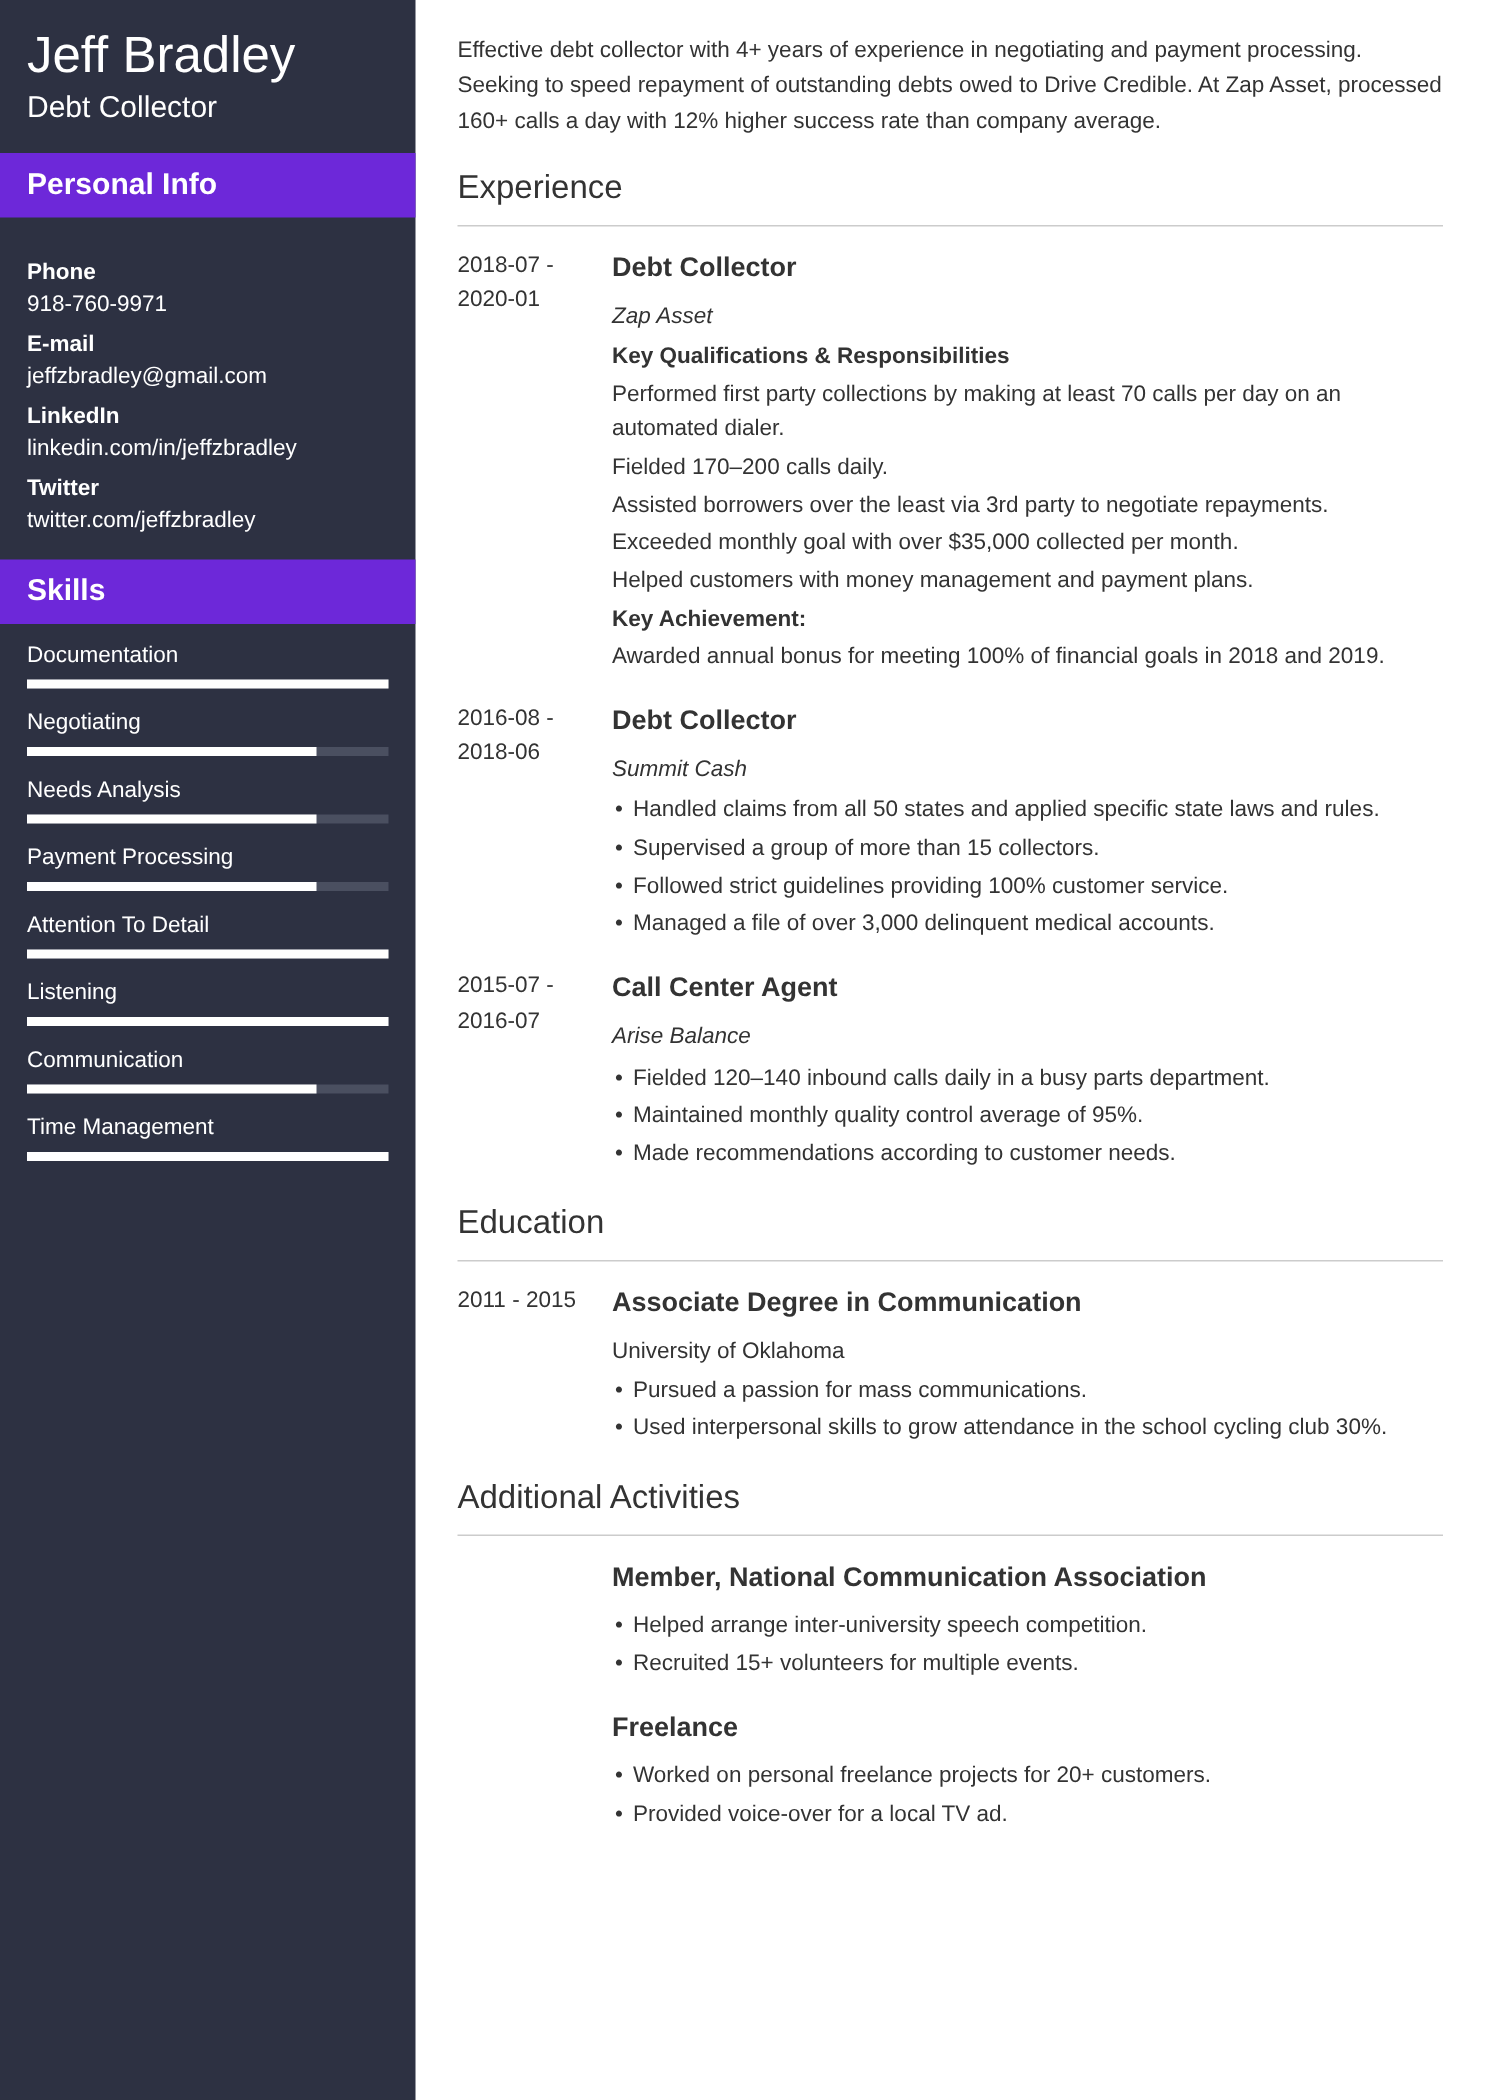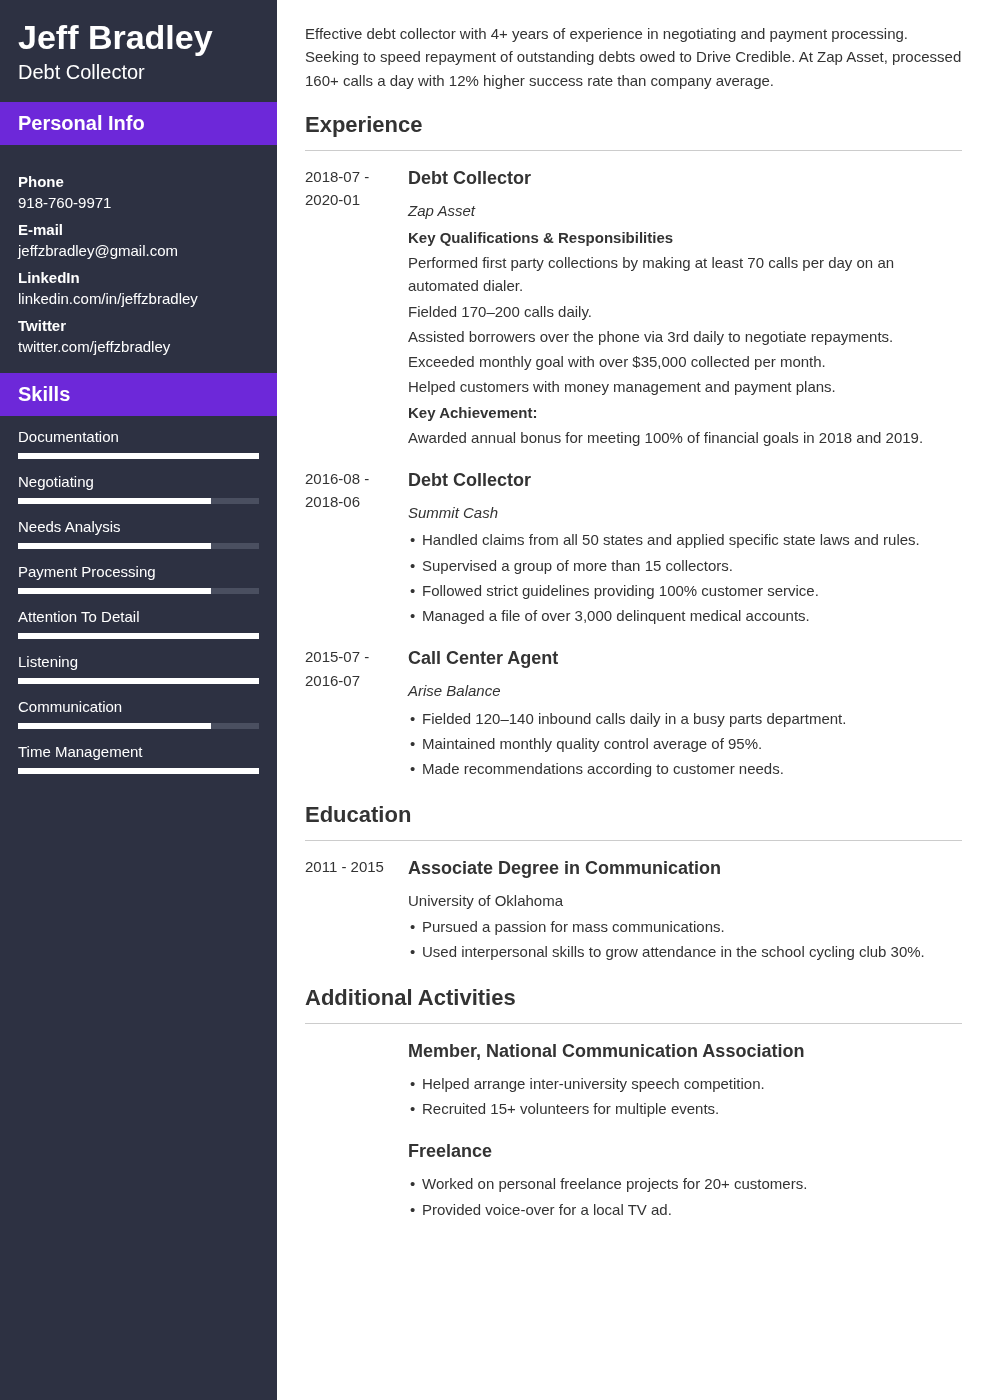--- a/index.html
+++ b/index.html
@@ -1,33 +1,33 @@
 <!DOCTYPE html>
 <html><head>
 <meta charset="utf-8">
 <style>
 *{margin:0;padding:0;box-sizing:border-box}
 body{font-family:Arial,Helvetica,sans-serif;background:#fff;color:#333;width:990px}
 .page{display:flex;min-height:1400px}
 .sidebar{width:277px;background:#2d3142;color:#fff;flex-shrink:0}
-.name{font-size:34px;font-weight:700;padding:18px 18px 4px}
+.name{font-size:34px;font-weight:400;padding:18px 18px 4px}
 .title{font-size:20px;font-weight:400;padding:0 18px 18px}
 .shead{background:#6d28d9;font-size:20px;font-weight:700;padding:10px 18px}
 .sbody{padding:12px 18px 18px}
 .label{font-size:15px;font-weight:700;margin-top:10px}
 .label:first-child{margin-top:16px}
 .val{font-size:15px;margin-top:4px}
 .skill{margin-top:14px}
 .skill:first-child{margin-top:0}
 .sname{font-size:15px}
 .bar{height:6px;background:#4a4f60;margin-top:8px;position:relative}
 .bar>div{position:absolute;left:0;top:0;height:100%;background:#fff}
 .main{flex:1;padding:22px 28px;font-size:15px;line-height:1.55}
 .summary{margin-bottom:16px}
-.mhead{font-size:22px;font-weight:700;border-bottom:1px solid #ccc;padding-bottom:8px;margin-bottom:14px;margin-top:6px}
+.mhead{font-size:22px;font-weight:400;border-bottom:1px solid #ccc;padding-bottom:8px;margin-bottom:14px;margin-top:6px}
 .entry{display:flex;margin-bottom:18px}
 .dates{width:103px;flex-shrink:0;font-size:15px}
 .body{flex:1}
 .job{font-size:18px;font-weight:700;margin-bottom:6px}
 .org{font-style:italic;margin-bottom:4px}
 .sub{font-weight:700;margin-top:4px}
 .body p{margin-top:2px}
 ul{list-style:none;margin-top:2px}
 li{position:relative;padding-left:14px;margin-top:2px}
 li:before{content:"•";position:absolute;left:2px}
@@ -107,21 +107,21 @@
   <h2 class="mhead">Experience</h2>
   <div id="exp">
         <div class="entry">
           <div class="dates">2018-07 - 2020-01</div>
           <div class="body">
             <div class="job">Debt Collector</div>
             <div class="org">Zap Asset</div>
             <p class="sub">Key Qualifications &amp; Responsibilities</p>
             <p>Performed first party collections by making at least 70 calls per day on an automated dialer.</p>
             <p>Fielded 170–200 calls daily.</p>
-            <p>Assisted borrowers over the phone via 3rd daily to negotiate repayments.</p>
+            <p>Assisted borrowers over the least via 3rd party to negotiate repayments.</p>
             <p>Exceeded monthly goal with over $35,000 collected per month.</p>
             <p>Helped customers with money management and payment plans.</p>
             <p class="sub">Key Achievement:</p>
             <p>Awarded annual bonus for meeting 100% of financial goals in 2018 and 2019.</p>
           </div>
         </div>
         <div class="entry">
           <div class="dates">2016-08 - 2018-06</div>
           <div class="body">
             <div class="job">Debt Collector</div>

